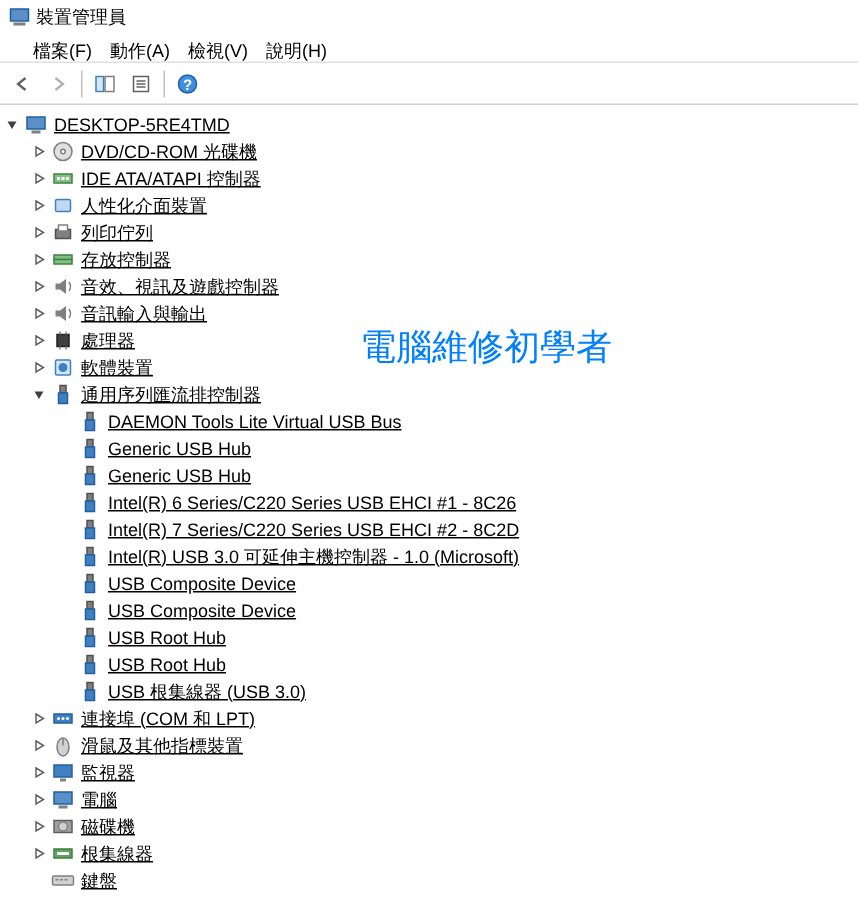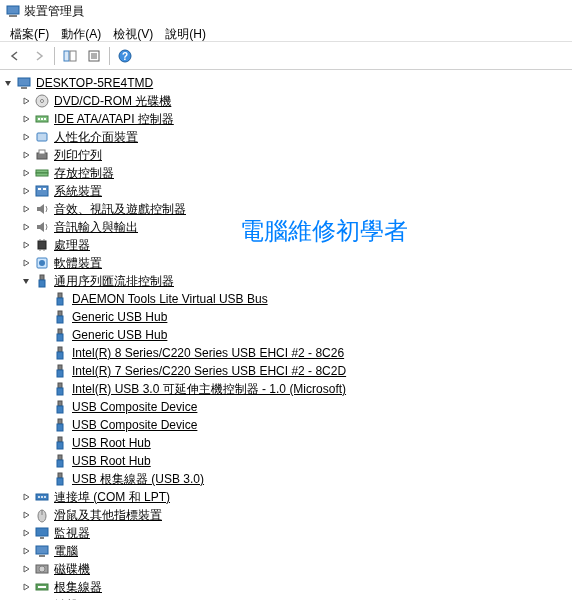--- a/index.html
+++ b/index.html
@@ -1,20 +1,20 @@
 <!DOCTYPE html>
 <html><head>
 <meta charset="utf-8">
 <style>
 * { margin: 0; padding: 0; box-sizing: border-box; }
 body { font-family: "Microsoft JhengHei", "Segoe UI", Tahoma, sans-serif; font-size: 12px; background: #fff; width: 572px; height: 600px; overflow: hidden; }
 .titlebar { display: flex; align-items: center; padding: 3px 6px; height: 22px; }
 .titlebar-icon { width: 14px; height: 14px; margin-right: 4px; }
 .title-text { font-size: 12px; }
-.menubar { display: flex; padding: 2px 4px; height: 20px; border-bottom: 1px solid #e0e0e0; }
+.menubar { display: flex; padding: 2px 16px; height: 20px; border-bottom: 1px solid #e0e0e0; }
 .menu-item { padding: 2px 6px; font-size: 12px; cursor: default; }
 .toolbar { display: flex; align-items: center; padding: 3px 4px; gap: 2px; border-bottom: 1px solid #d0d0d0; height: 28px; }
 .tool-btn { width: 22px; height: 22px; display: flex; align-items: center; justify-content: center; border: 1px solid transparent; cursor: pointer; }
 .tool-sep { width: 1px; height: 18px; background: #c0c0c0; margin: 0 2px; }
 .tree { padding: 4px 2px; overflow-y: auto; height: calc(600px - 70px); position: relative; }
 .tree-row { display: flex; align-items: center; height: 18px; white-space: nowrap; }
 .expander { width: 12px; height: 12px; display: flex; align-items: center; justify-content: center; cursor: pointer; margin-right: 2px; flex-shrink: 0; }
 .expander-blank { width: 12px; flex-shrink: 0; margin-right: 2px; }
 .node-icon { width: 16px; height: 16px; margin-right: 4px; flex-shrink: 0; display: flex; align-items: center; justify-content: center; }
 .node-label { font-size: 12px; cursor: default; text-decoration: underline; }
@@ -172,36 +172,20 @@
       </div>
       <div class="tree-row">
         <span class="indent" style="width:18px"></span>
         <span class="expander">
           <svg width="10" height="10" viewBox="0 0 10 10">
             <path d="M3 2 L8 5 L3 8 Z" fill="none" stroke="#606060"></path>
           </svg>
         </span>
         <span class="node-icon">
           <svg width="16" height="16" viewBox="0 0 16 16">
-            <rect x="2" y="3" width="12" height="10" fill="#5a8fc8" stroke="#2060a0"></rect>
-            <rect x="4" y="5" width="3" height="2" fill="#fff"></rect>
-            <rect x="9" y="5" width="3" height="2" fill="#fff"></rect>
-          </svg>
-        </span>
-        <span class="node-label">系統裝置</span>
-      </div>
-      <div class="tree-row">
-        <span class="indent" style="width:18px"></span>
-        <span class="expander">
-          <svg width="10" height="10" viewBox="0 0 10 10">
-            <path d="M3 2 L8 5 L3 8 Z" fill="none" stroke="#606060"></path>
-          </svg>
-        </span>
-        <span class="node-icon">
-          <svg width="16" height="16" viewBox="0 0 16 16">
             <path d="M3 6 L6 6 L10 3 L10 13 L6 10 L3 10 Z" fill="#808080"></path>
             <path d="M12 5 Q14 8 12 11" stroke="#808080" fill="none"></path>
           </svg>
         </span>
         <span class="node-label">音效、視訊及遊戲控制器</span>
       </div>
       <div class="tree-row">
         <span class="indent" style="width:18px"></span>
         <span class="expander">
           <svg width="10" height="10" viewBox="0 0 10 10">
@@ -299,21 +283,21 @@
       </div>
       <div class="tree-row">
         <span class="indent" style="width:36px"></span>
         <span class="expander-blank"></span>
         <span class="node-icon">
           <svg width="16" height="16" viewBox="0 0 16 16">
             <rect x="6" y="2" width="4" height="5" fill="#808080" stroke="#505050"></rect>
             <rect x="5" y="7" width="6" height="7" fill="#4080c0" stroke="#2060a0"></rect>
           </svg>
         </span>
-        <span class="node-label">Intel(R) 8 Series/C220 Series USB EHCI #2 - 8C26</span>
+        <span class="node-label">Intel(R) 6 Series/C220 Series USB EHCI #1 - 8C26</span>
       </div>
       <div class="tree-row">
         <span class="indent" style="width:36px"></span>
         <span class="expander-blank"></span>
         <span class="node-icon">
           <svg width="16" height="16" viewBox="0 0 16 16">
             <rect x="6" y="2" width="4" height="5" fill="#808080" stroke="#505050"></rect>
             <rect x="5" y="7" width="6" height="7" fill="#4080c0" stroke="#2060a0"></rect>
           </svg>
         </span>

